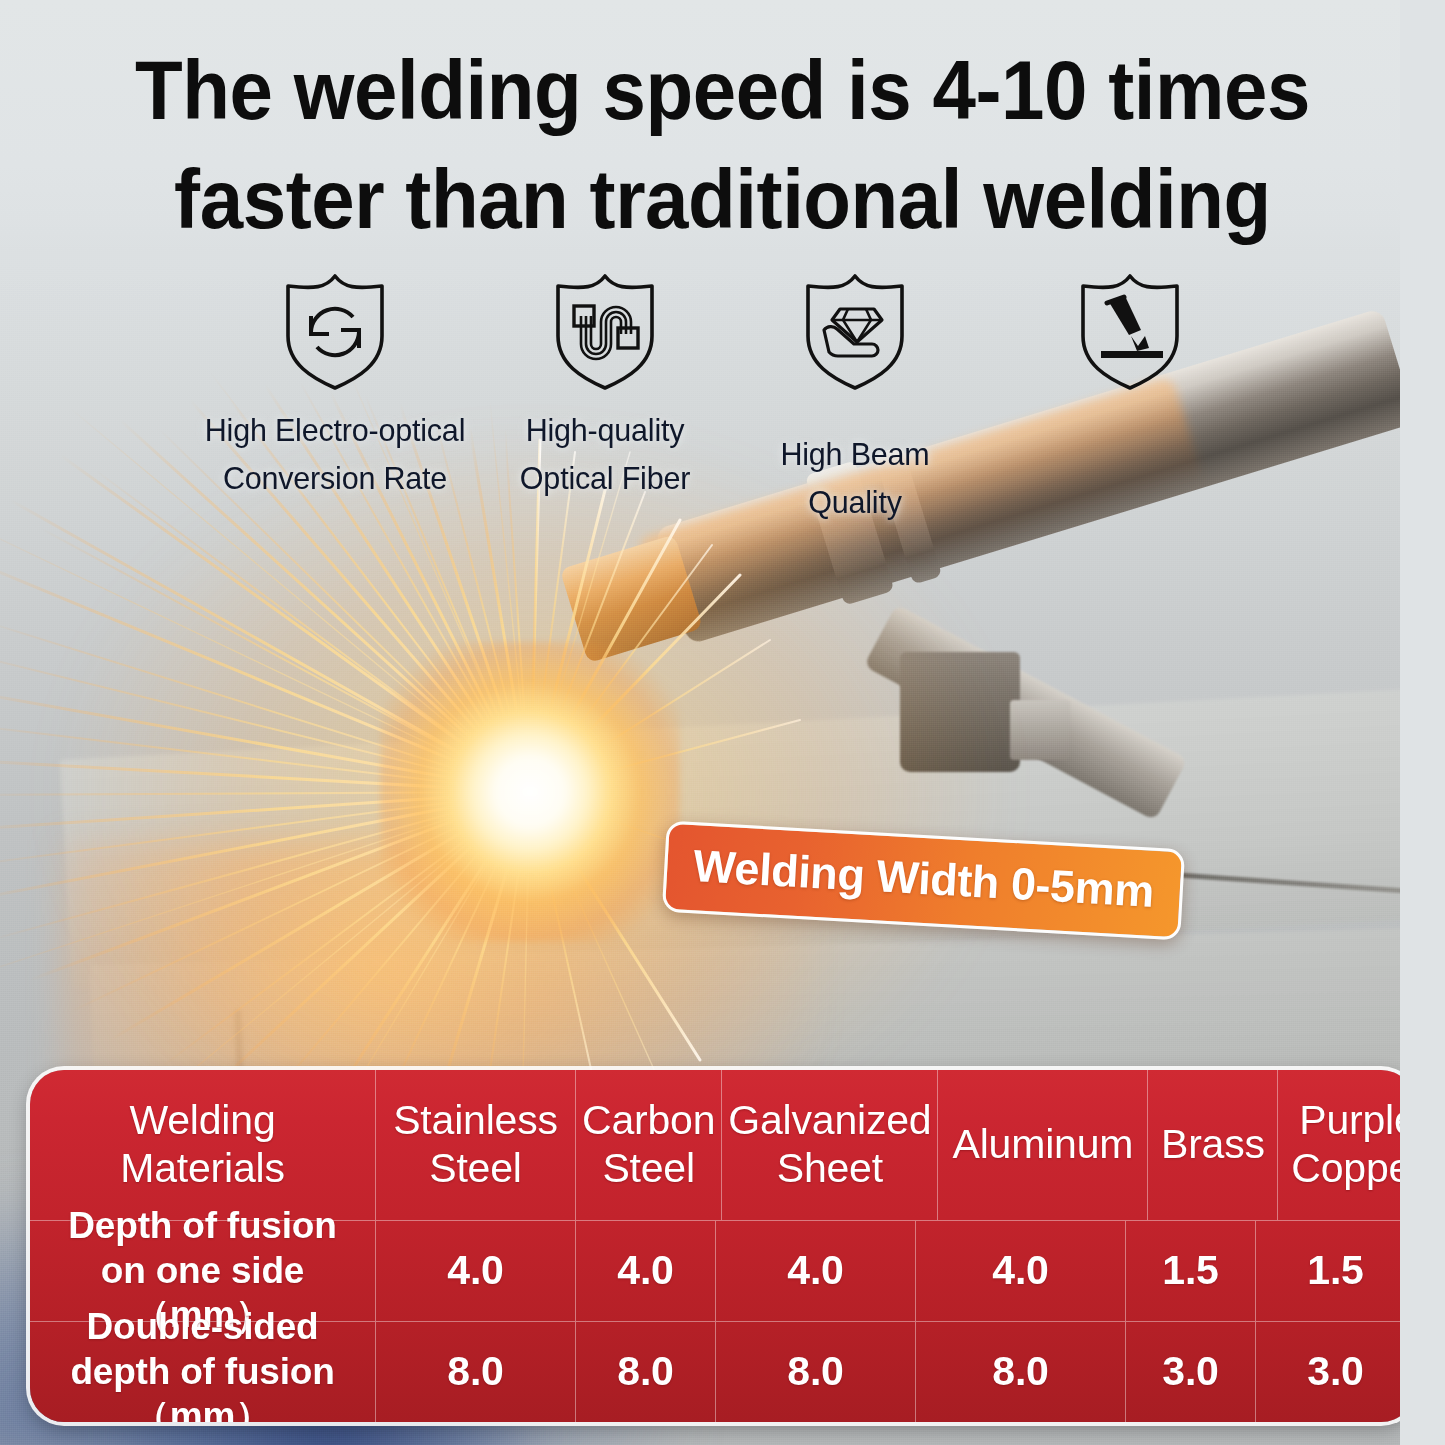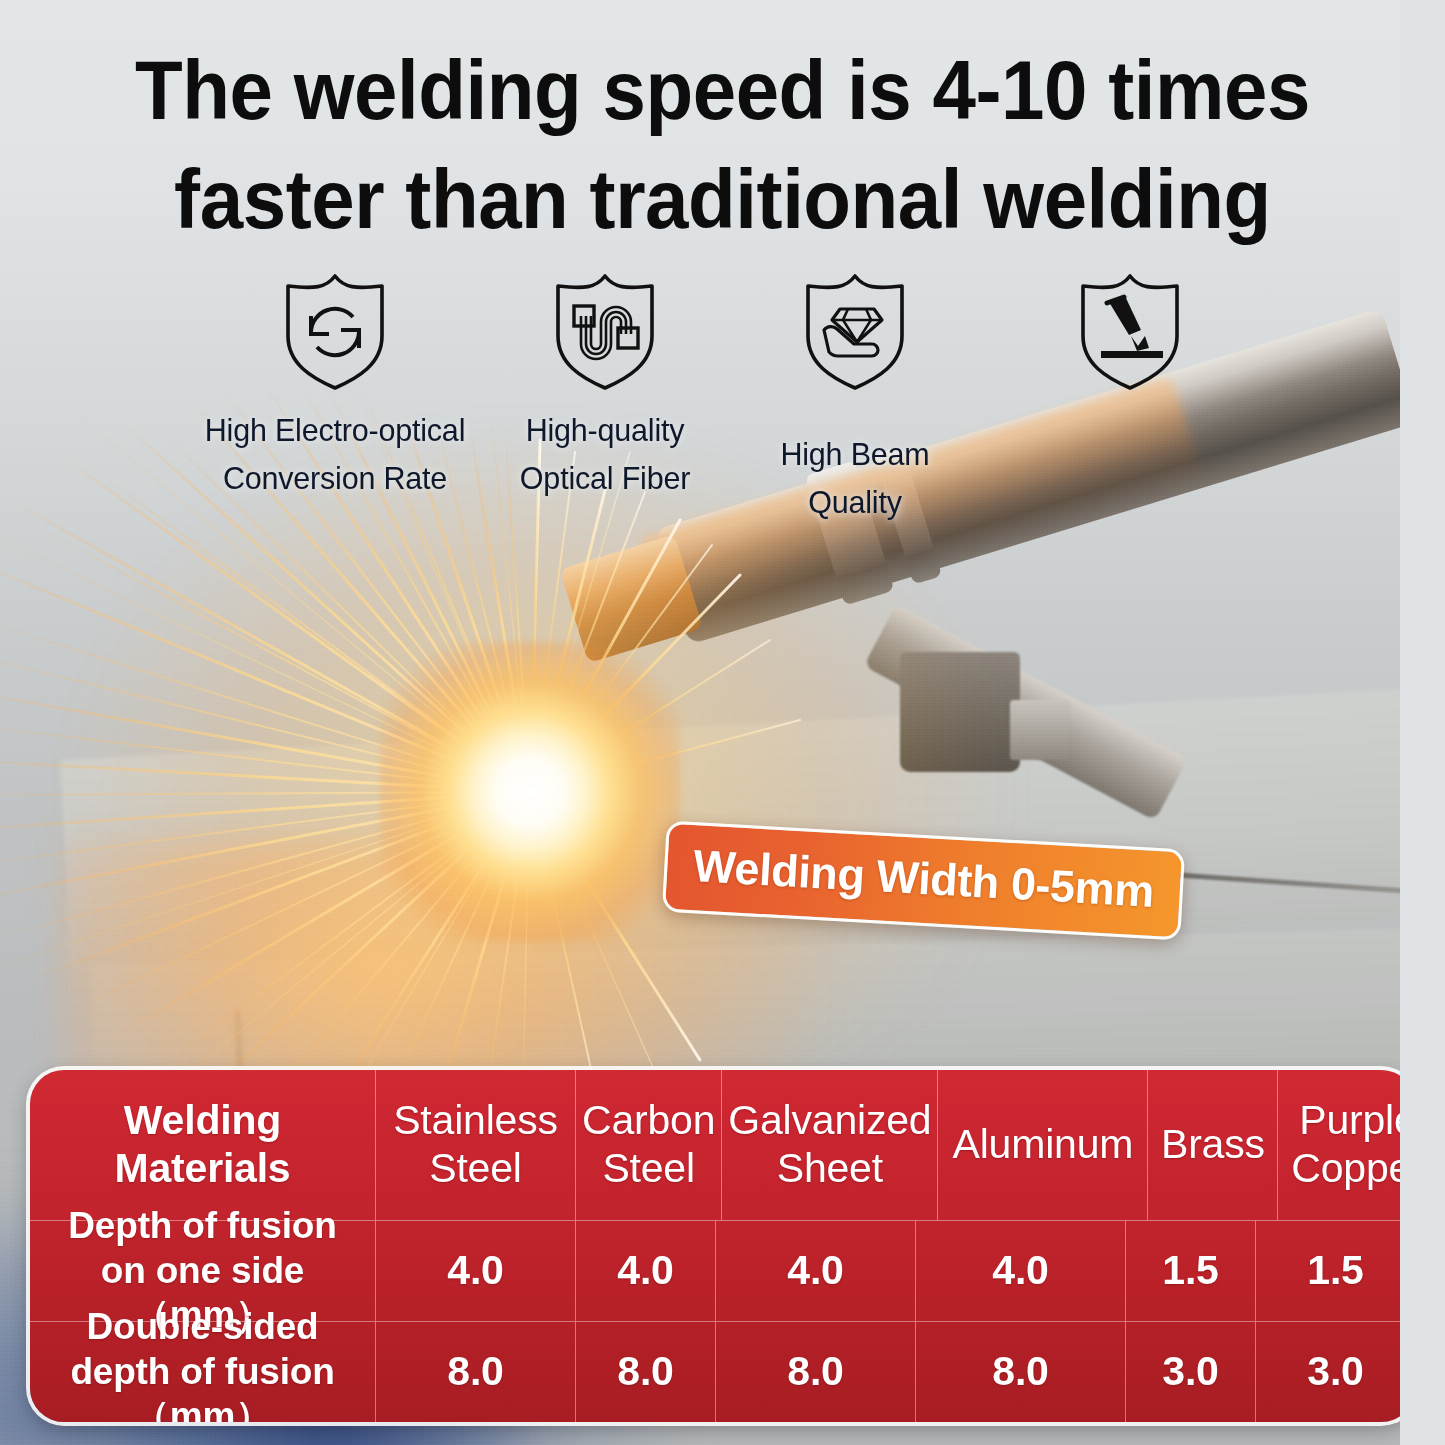--- a/index.html
+++ b/index.html
@@ -191,21 +191,21 @@
     font-family:"Liberation Sans Narrow","Liberation Sans",sans-serif;
     letter-spacing:-.2px;
   }
   .tcell:first-child{border-left:none;}
   
   .c0{flex:0 0 345px;} .c1{flex:0 0 200px;} .c2{flex:0 0 140px;}
   .c3{flex:0 0 200px;} .c4{flex:0 0 210px;} .c5{flex:0 0 130px;} .c6{flex:0 0 160px;}
 
   .head .tcell{font-size:41px;font-weight:400;line-height:1.16;white-space:pre-line;
                text-shadow:0 1px 2px rgba(110,10,15,.45);}
-  .head .c0{font-weight:bold;font-size:41px;}
+  .head .c0{font-weight:normal;font-size:41px;}
   .body .tcell{font-size:41px;font-weight:bold;line-height:1.2;white-space:pre-line;
                text-shadow:0 1px 2px rgba(110,10,15,.45);}
   .body .c0{font-size:37px;font-weight:bold;}
   .rowlabel{white-space:pre-line;}
 </style>
 </head>
 <body>
 
 <div id="poster">
 

